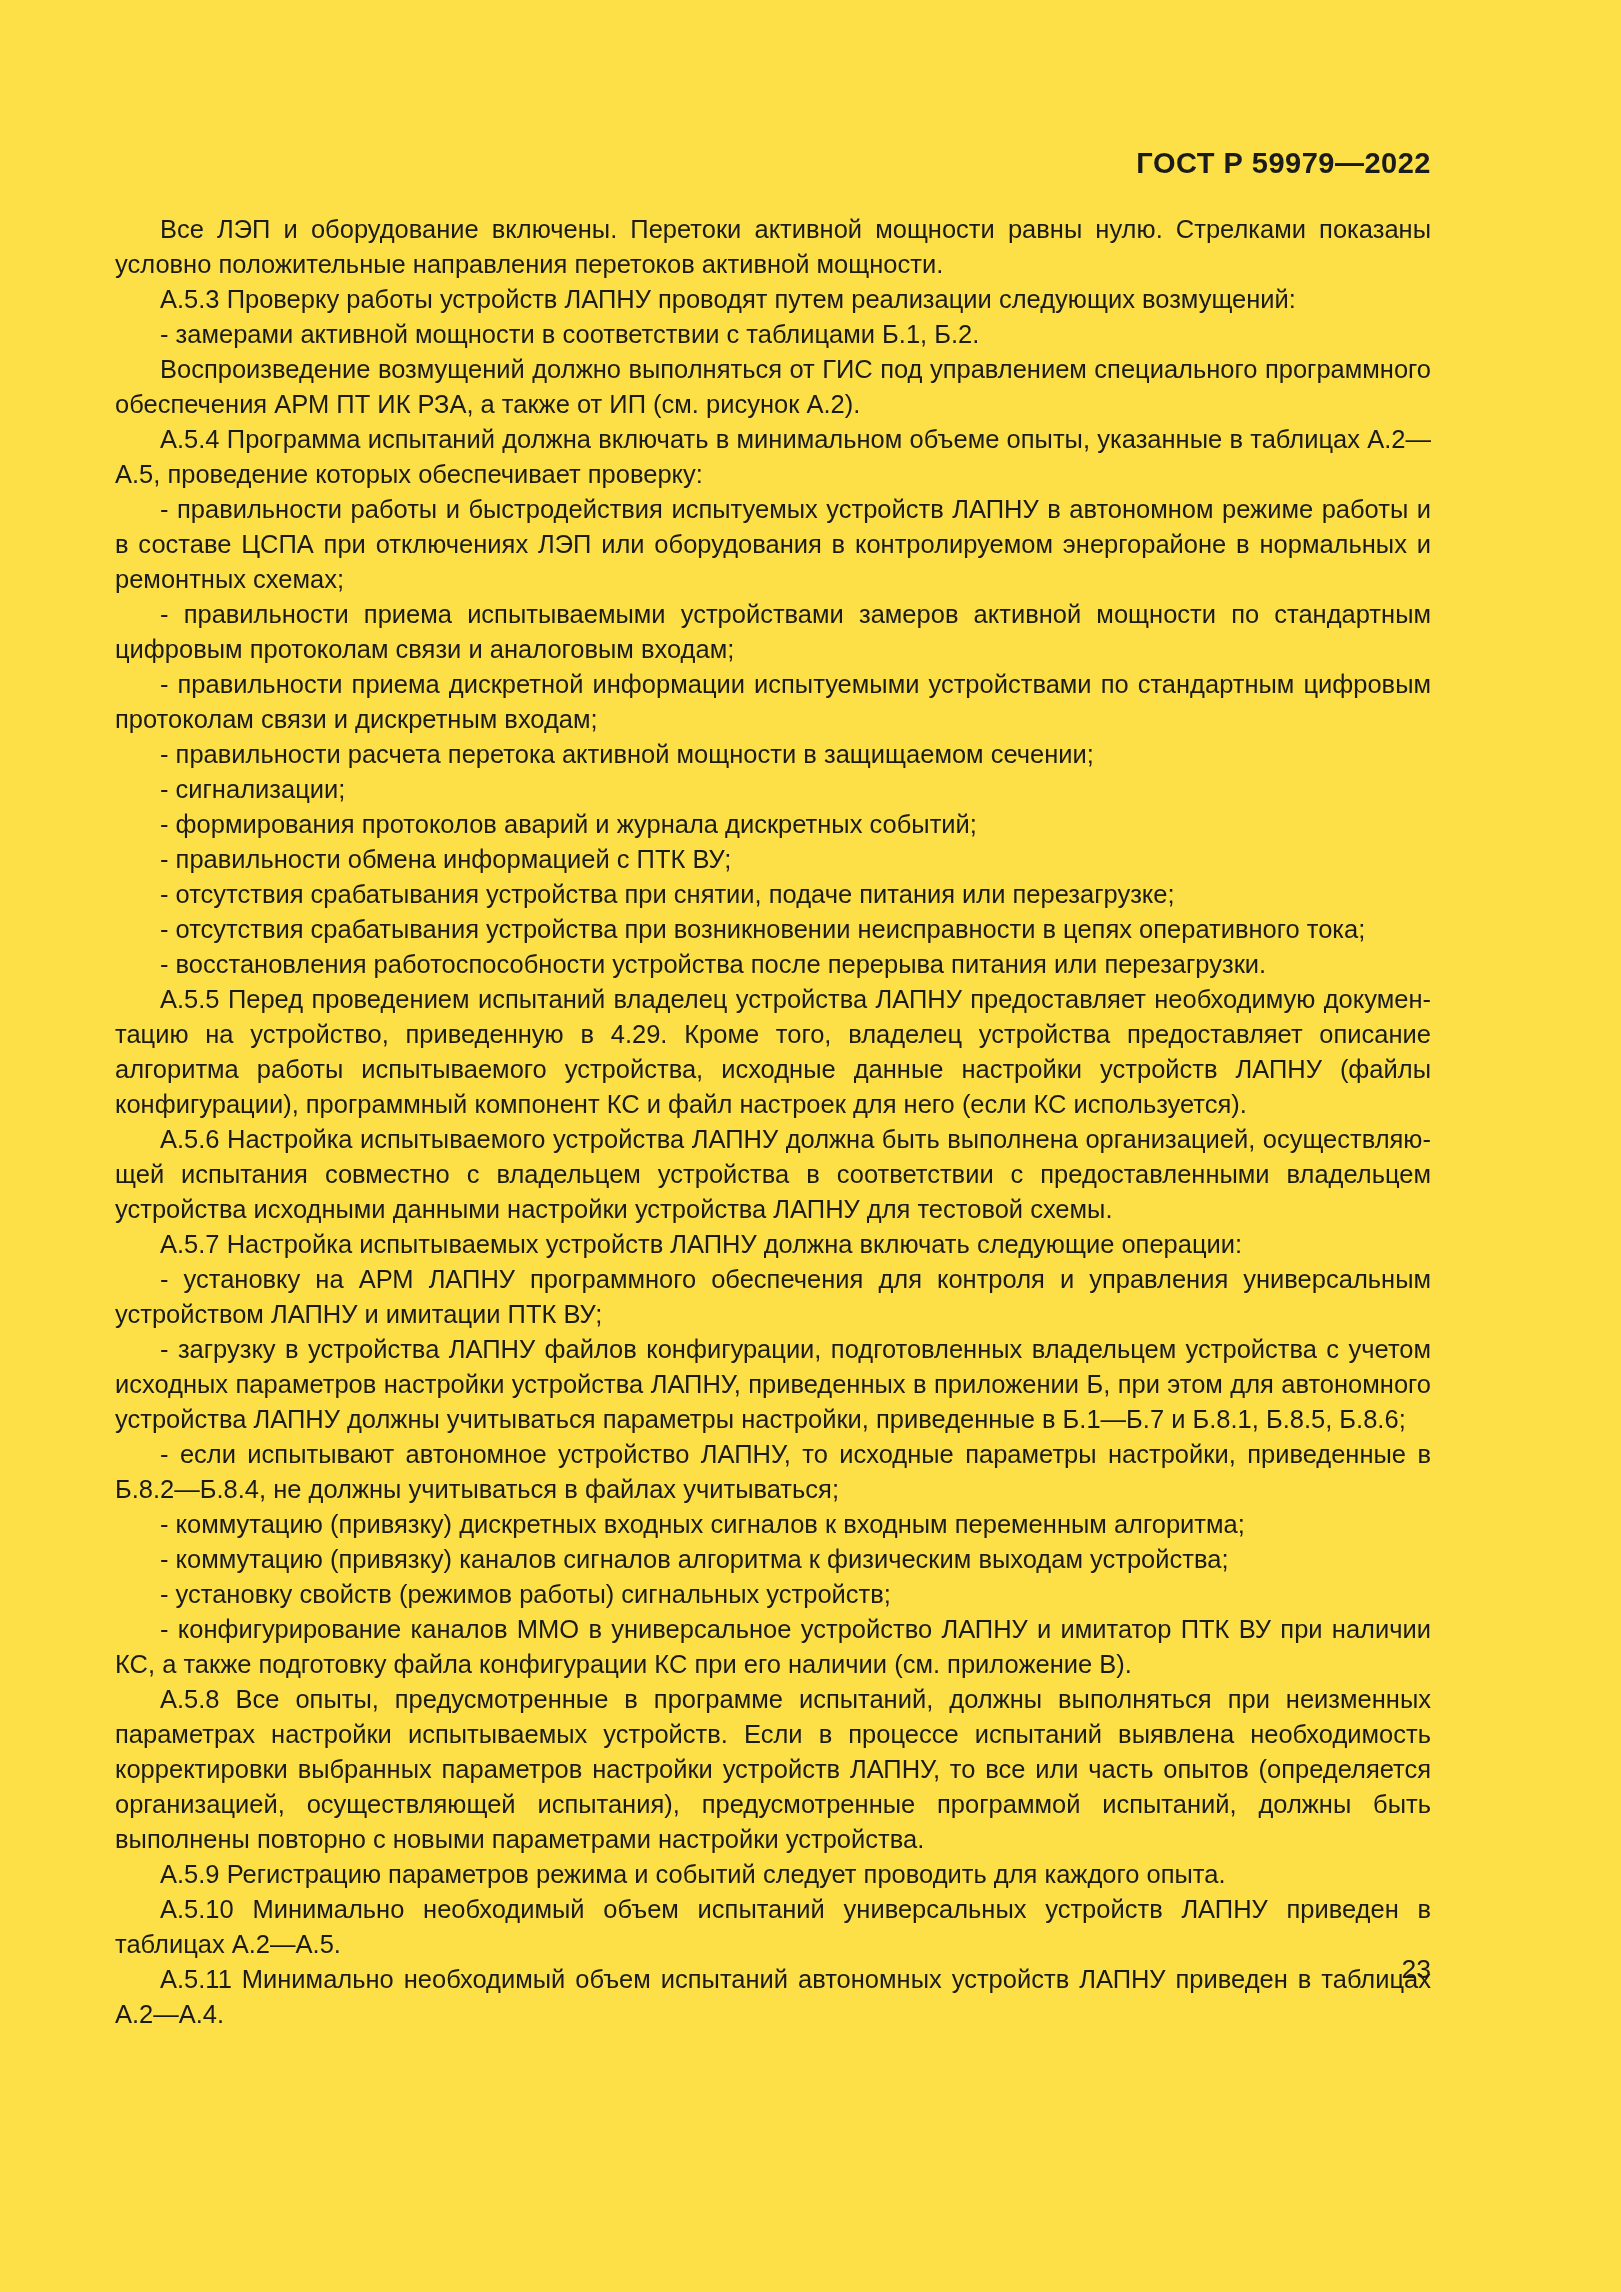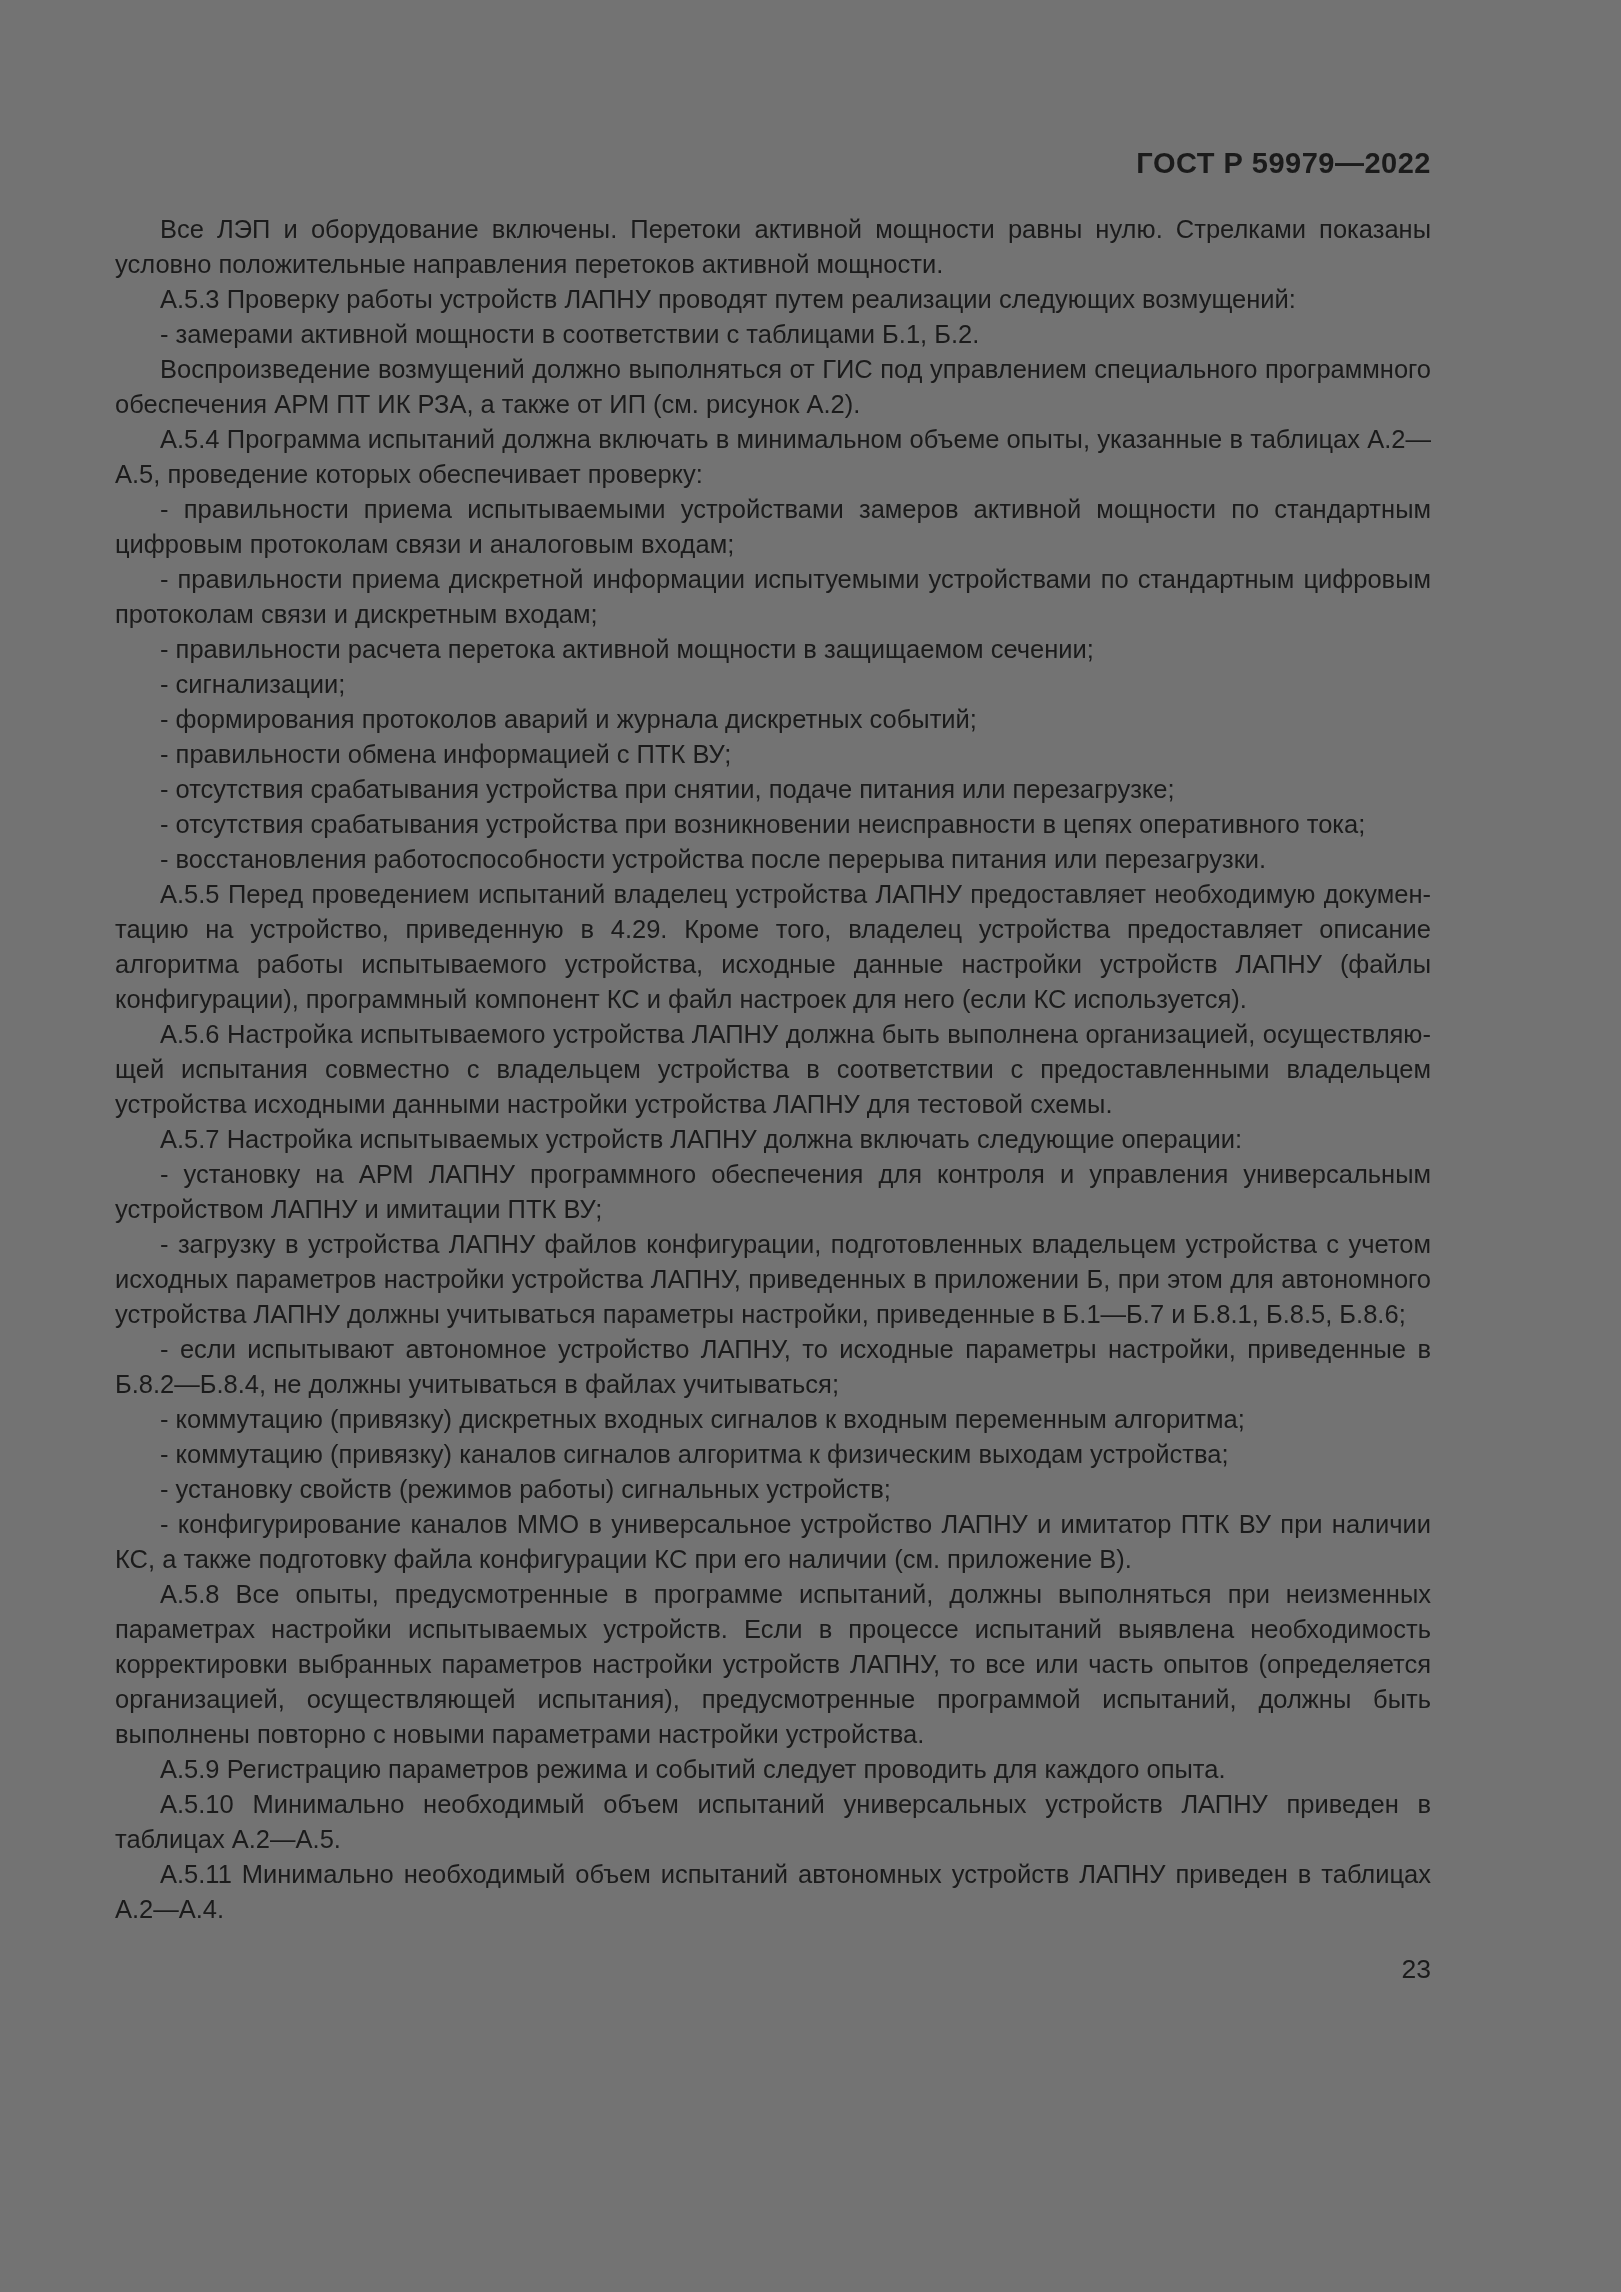--- a/index.html
+++ b/index.html
@@ -5,21 +5,21 @@
   html, body {
     margin: 0;
     padding: 0;
     background: #d8d8d8;
   }
   .page {
     position: relative;
     width: 1621px;
     height: 2293px;
     margin: 0 auto;
-    background: #737373;
+    background: #fde047;
     font-family: "Liberation Sans", sans-serif;
     color: #1b1b1b;
     overflow: hidden;
   }
   .doc-header {
     position: absolute;
     top: 147px;
     left: 115px;
     width: 1316px;
     text-align: right;
@@ -60,20 +60,21 @@
     <span>ГОСТ Р 59979—2022</span>
   </div>
 
   <div class="doc-body">
 
   <p class="para">Все ЛЭП и оборудование включены. Перетоки активной мощности равны нулю. Стрелками показаны условно положительные направления перетоков активной мощности.</p>
       <p class="para">А.5.3 Проверку работы устройств ЛАПНУ проводят путем реализации следующих возмущений:</p>
       <p class="para">- замерами активной мощности в соответствии с таблицами Б.1, Б.2.</p>
       <p class="para">Воспроизведение возмущений должно выполняться от ГИС под управлением специального программного обеспечения АРМ ПТ ИК РЗА, а также от ИП (см. рисунок А.2).</p>
       <p class="para">А.5.4 Программа испытаний должна включать в минимальном объеме опыты, указанные в таблицах А.2—А.5, проведение которых обеспечивает проверку:</p>
+      <p class="para">- правильности работы и быстродействия испытуемых устройств ЛАПНУ в автономном режиме работы и в составе ЦСПА при отключениях ЛЭП или оборудования в контролируемом энергорайоне в нормальных и ре­монтных схемах;</p>
       <p class="para">- правильности приема испытываемыми устройствами замеров активной мощности по стандартным цифро­вым протоколам связи и аналоговым входам;</p>
       <p class="para">- правильности приема дискретной информации испытуемыми устройствами по стандартным цифровым протоколам связи и дискретным входам;</p>
       <p class="para">- правильности расчета перетока активной мощности в защищаемом сечении;</p>
       <p class="para">- сигнализации;</p>
       <p class="para">- формирования протоколов аварий и журнала дискретных событий;</p>
       <p class="para">- правильности обмена информацией с ПТК ВУ;</p>
       <p class="para">- отсутствия срабатывания устройства при снятии, подаче питания или перезагрузке;</p>
       <p class="para">- отсутствия срабатывания устройства при возникновении неисправности в цепях оперативного тока;</p>
       <p class="para">- восстановления работоспособности устройства после перерыва питания или перезагрузки.</p>
       <p class="para">А.5.5 Перед проведением испытаний владелец устройства ЛАПНУ предоставляет необходимую докумен­тацию на устройство, приведенную в 4.29. Кроме того, владелец устройства предоставляет описание алгоритма работы испытываемого устройства, исходные данные настройки устройств ЛАПНУ (файлы конфигурации), про­граммный компонент КС и файл настроек для него (если КС используется).</p>

